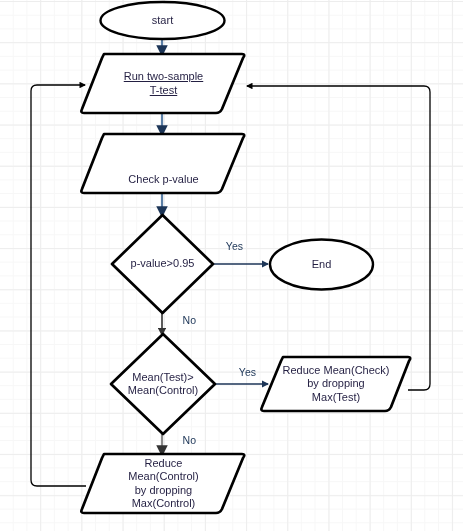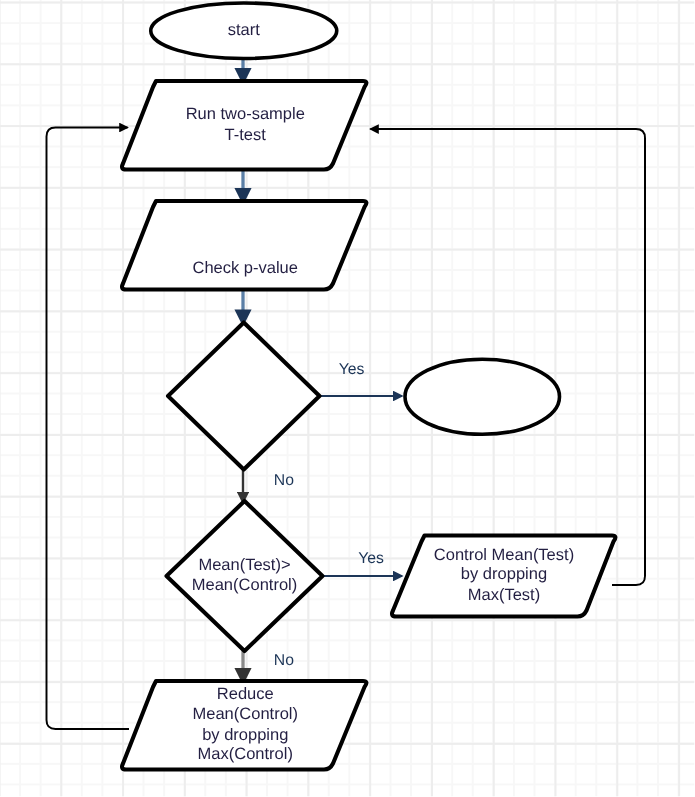--- a/index.html
+++ b/index.html
@@ -108,31 +108,33 @@
 
     <path d="M 163 334 L 215 384 L 163 434 L 111 384 Z" fill="#ffffff" stroke="#000000" stroke-width="2.7" stroke-linejoin="round"></path>
 
     <path d="M 283 357 L 408 357 Q 412 357 409 361 L 391 407 Q 389 411 385 411 L 264 411 Q 260 411 262 407 L 281 361 Q 283 357 283 357 Z" fill="#ffffff" stroke="#000000" stroke-width="2.7" stroke-linejoin="round"></path>
 
     <path d="M 104 454 L 242 454 Q 246 454 243 458 L 222 509 Q 220 513 216 513 L 84 513 Q 80 513 82 509 L 102 458 Q 104 454 104 454 Z" fill="#ffffff" stroke="#000000" stroke-width="2.7" stroke-linejoin="round"></path>
   </svg>
 
   <div class="node-label" style="left:100px; top:2px; width:125px; height:37px;">start</div>
 
-  <div class="node-label" style="left:82px; top:54px; width:163px; height:59px;">Run two-sample
+  <div class="node-label" style="left:82px; top:54px; width:163px; height:59px;text-decoration:underline;">Run two-sample
 T-test</div>
 
   <div class="node-label" style="left:82px; top:150px; width:163px; height:59px;">Check p-value</div>
 
+  <div class="node-label" style="left:112px; top:250px; width:101px; height:28px;">p-value&gt;0.95</div>
 
+  <div class="node-label" style="left:270px; top:240px; width:103px; height:49px;">End</div>
 
   <div class="node-label" style="left:106px; top:363px; width:114px; height:42px;">Mean(Test)&gt;
 Mean(Control)</div>
 
-  <div class="node-label" style="left:261px; top:358px; width:150px; height:52px;">Control Mean(Test)
+  <div class="node-label" style="left:261px; top:358px; width:150px; height:52px;">Reduce Mean(Check)
 by dropping
 Max(Test)</div>
 
   <div class="node-label" style="left:82px; top:455px; width:163px; height:57px;">Reduce
 Mean(Control)
 by dropping
 Max(Control)</div>
 
   <div class="edge-label" style="left:209px; top:240px; width:34px;">Yes</div>
 

